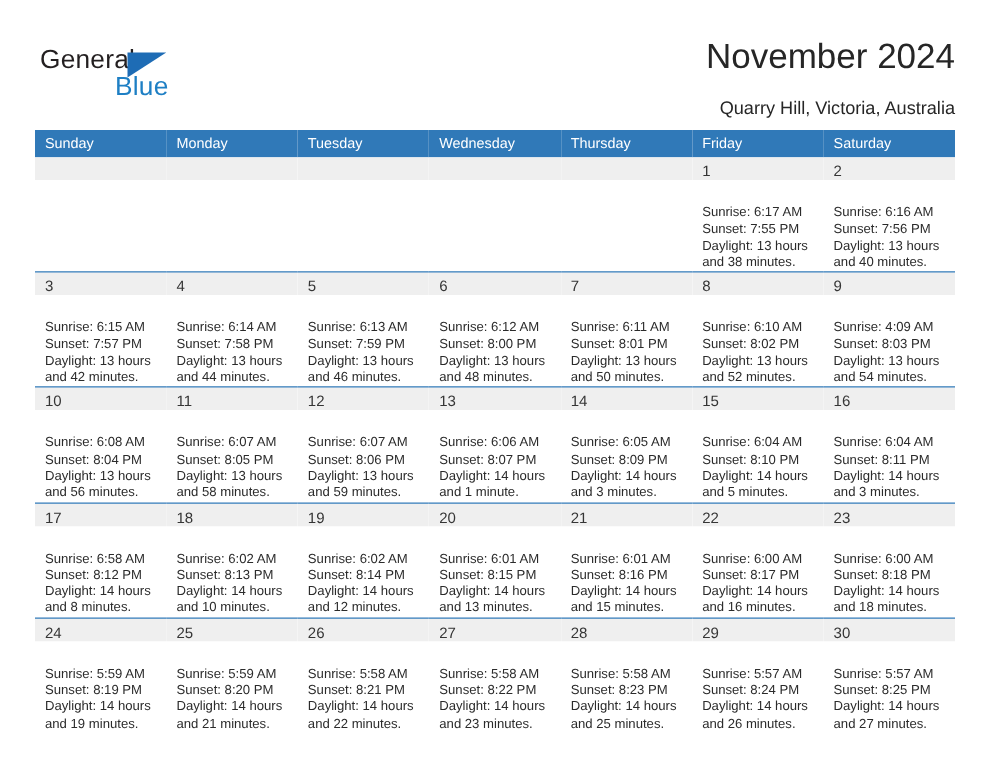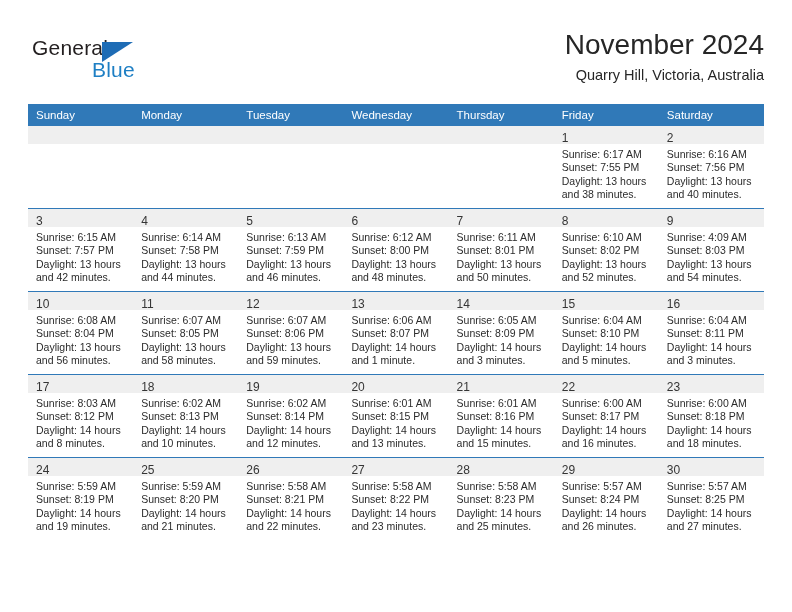--- a/index.html
+++ b/index.html
@@ -74,21 +74,21 @@
     font-size: 28px;
     color: #262626;
     line-height: 34px;
     white-space: nowrap;
     text-align: right;
   }
   .cal-subtitle {
     font-size: 14.5px;
     color: #262626;
     line-height: 22px;
-    margin-top: 2px;
+    margin-top: 14px;
     white-space: nowrap;
   }
 
   
   .calendar {
     position: absolute;
     left: 28px;
     top: 104px;
     width: 736px;
     border-collapse: collapse;
@@ -121,21 +121,21 @@
     height: 18px;
     padding: 2px 0 1px 8px;
     box-sizing: border-box;
   }
   .daynum {
     font-size: 12px;
     color: #353535;
     line-height: 15px;
   }
   .cell-body {
-    padding: 4px 6px 0 8px;
+    padding: 20px 6px 0 8px;
   }
   .evline {
     font-size: 10.5px;
     line-height: 13.3px;
     color: #2b2b2b;
     white-space: nowrap;
   }
   .empty .daynum-band { background: #efefef; }
 </style>
 </head>
@@ -330,21 +330,21 @@
               <div class="evline">Sunset: 8:11 PM</div>
               <div class="evline">Daylight: 14 hours</div>
               <div class="evline">and 3 minutes.</div>
             </div>
           </td>
         </tr>
         <tr>
           <td>
             <div class="daynum-band"><span class="daynum">17</span></div>
             <div class="cell-body">
-              <div class="evline">Sunrise: 8:03 AM</div>
+              <div class="evline">Sunrise: 6:58 AM</div>
               <div class="evline">Sunset: 8:12 PM</div>
               <div class="evline">Daylight: 14 hours</div>
               <div class="evline">and 8 minutes.</div>
             </div>
           </td>
           <td>
             <div class="daynum-band"><span class="daynum">18</span></div>
             <div class="cell-body">
               <div class="evline">Sunrise: 6:02 AM</div>
               <div class="evline">Sunset: 8:13 PM</div>

